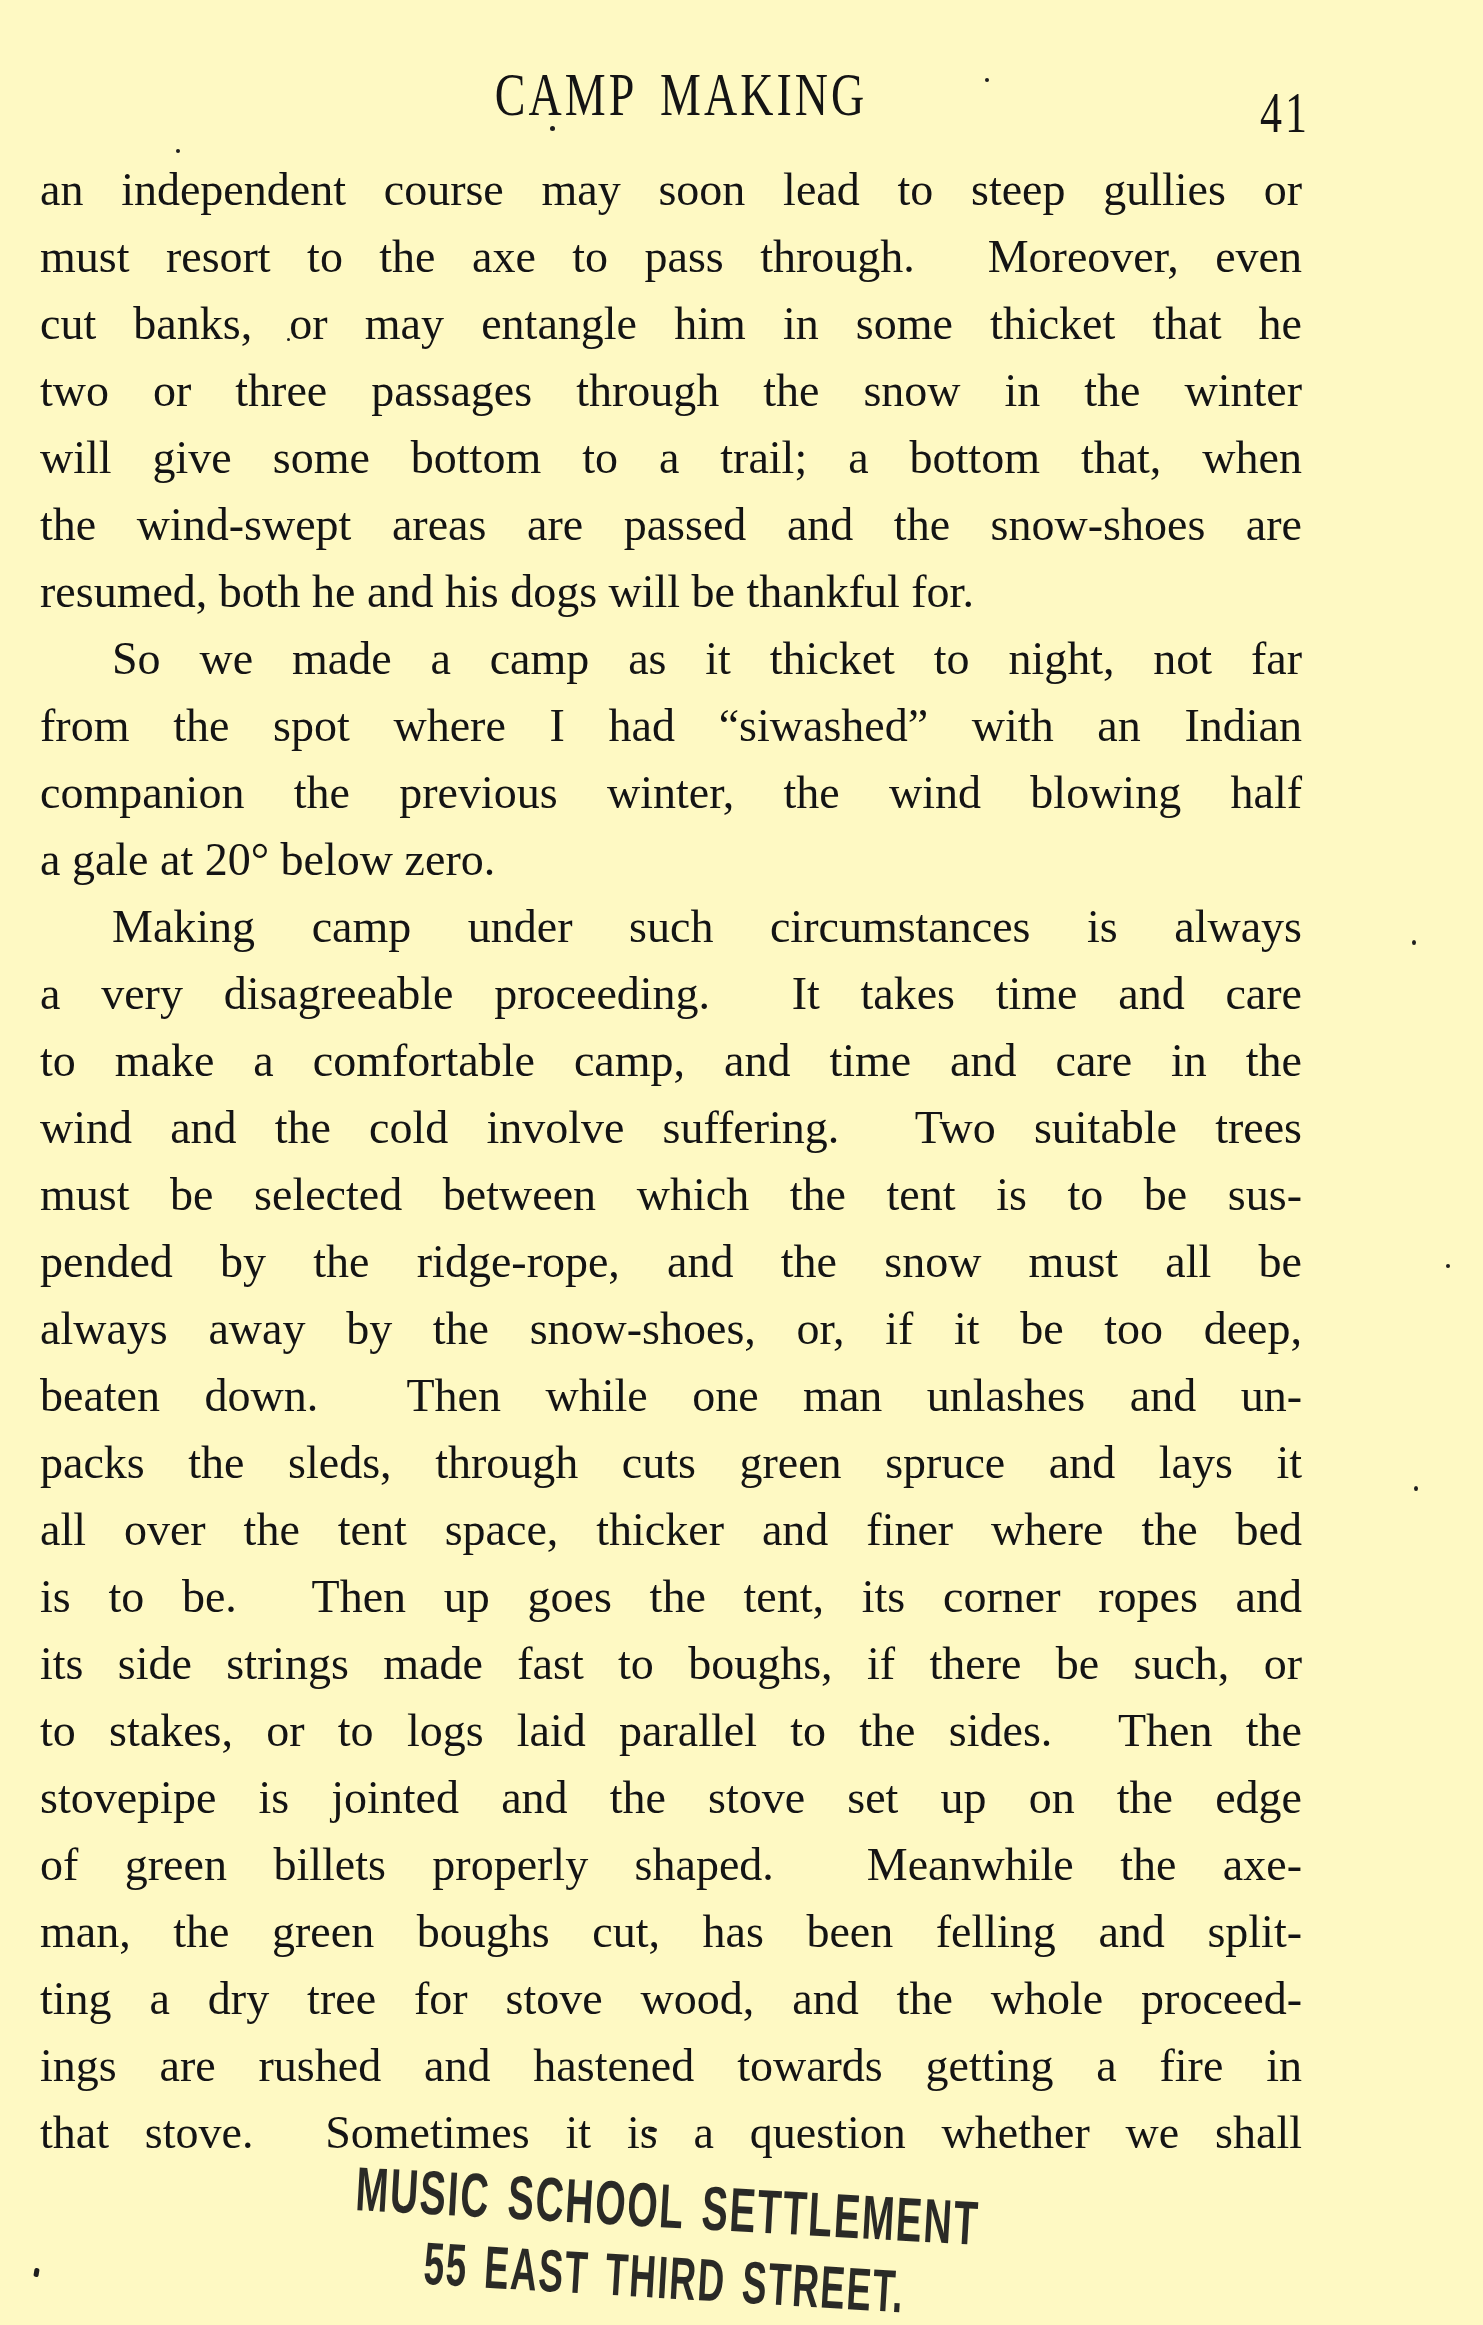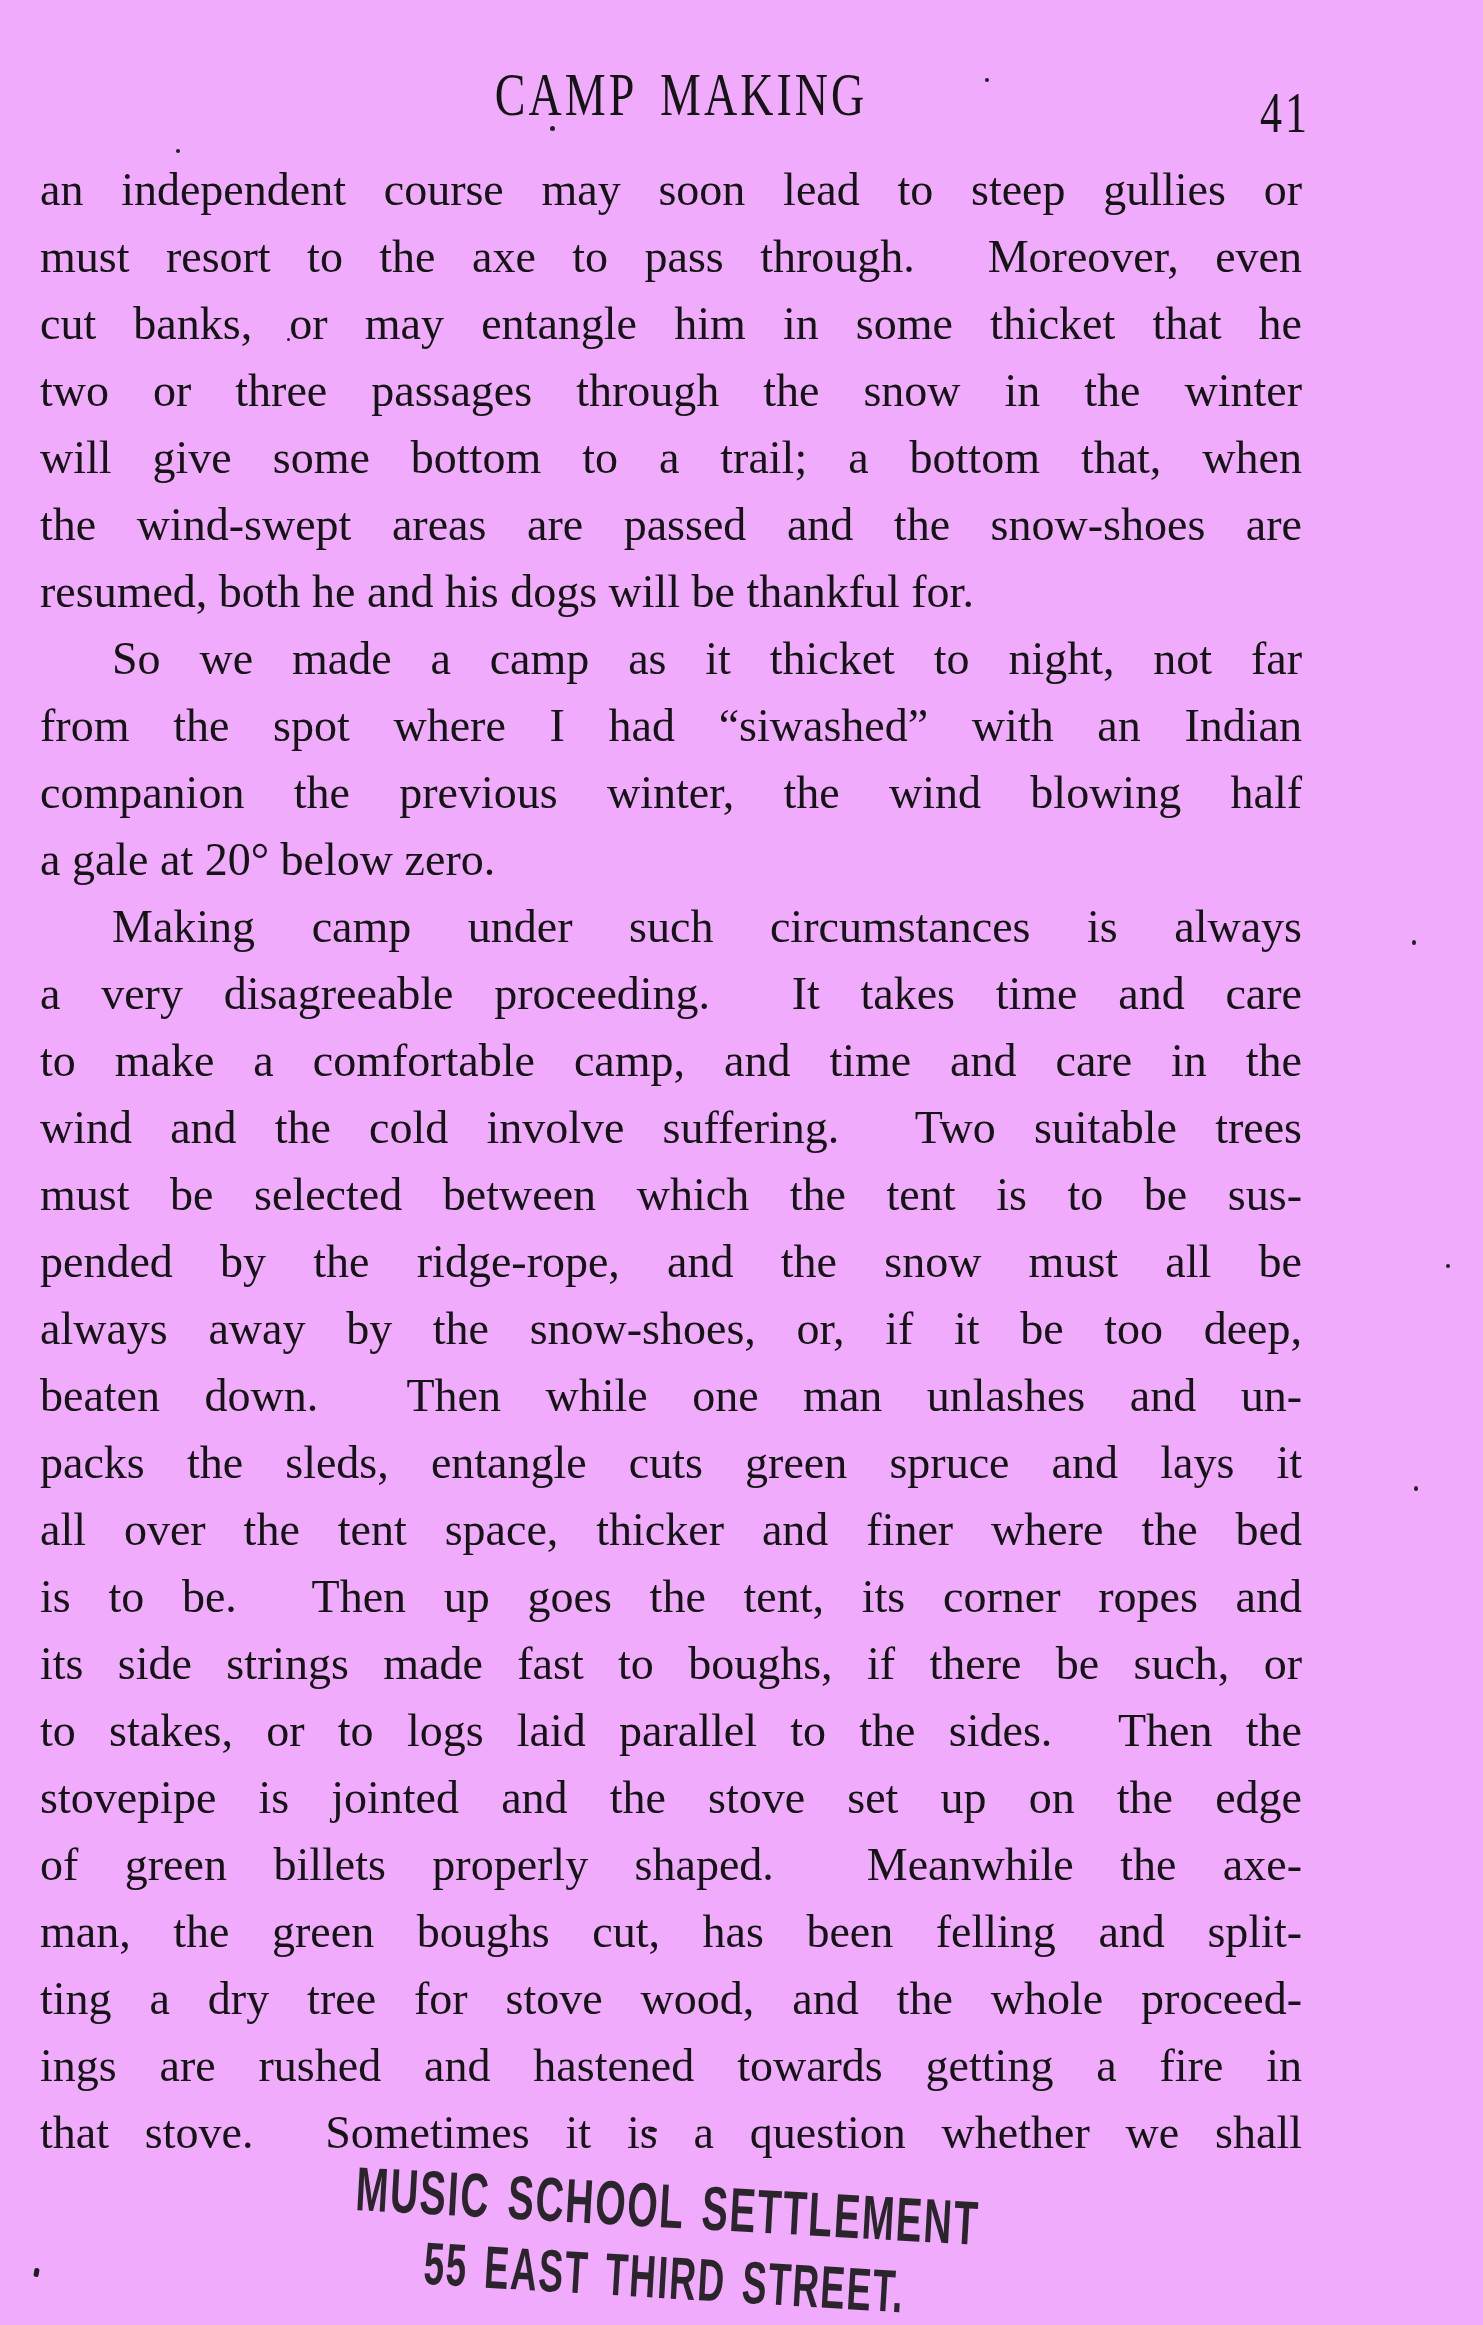--- a/index.html
+++ b/index.html
@@ -4,21 +4,21 @@
 <style>
   html, body {
     margin: 0;
     padding: 0;
     background: #ffffff;
   }
   .page {
     position: relative;
     width: 1483px;
     height: 2325px;
-    background: #f0abfc;
+    background: #fef9c3;
     overflow: hidden;
     font-family: "Liberation Serif", serif;
     color: #141414;
   }
   
   .running-head {
     position: absolute;
     left: 50px;
     top: 58px;
     width: 1262px;
@@ -109,21 +109,21 @@
       <div class="line">companion the previous winter, the wind blowing half</div>
       <div class="line end">a gale at 20° below zero.</div>
       <div class="line indent">Making camp under such circumstances is always</div>
       <div class="line">a very disagreeable proceeding.&nbsp; It takes time and care</div>
       <div class="line">to make a comfortable camp, and time and care in the</div>
       <div class="line">wind and the cold involve suffering.&nbsp; Two suitable trees</div>
       <div class="line">must be selected between which the tent is to be sus-</div>
       <div class="line">pended by the ridge-rope, and the snow must all be</div>
       <div class="line">always away by the snow-shoes, or, if it be too deep,</div>
       <div class="line">beaten down.&nbsp; Then while one man unlashes and un-</div>
-      <div class="line">packs the sleds, entangle cuts green spruce and lays it</div>
+      <div class="line">packs the sleds, through cuts green spruce and lays it</div>
       <div class="line">all over the tent space, thicker and finer where the bed</div>
       <div class="line">is to be.&nbsp; Then up goes the tent, its corner ropes and</div>
       <div class="line">its side strings made fast to boughs, if there be such, or</div>
       <div class="line">to stakes, or to logs laid parallel to the sides.&nbsp; Then the</div>
       <div class="line">stovepipe is jointed and the stove set up on the edge</div>
       <div class="line">of green billets properly shaped.&nbsp; Meanwhile the axe-</div>
       <div class="line">man, the green boughs cut, has been felling and split-</div>
       <div class="line">ting a dry tree for stove wood, and the whole proceed-</div>
       <div class="line">ings are rushed and hastened towards getting a fire in</div>
       <div class="line">that stove.&nbsp; Sometimes it is a question whether we shall</div>

